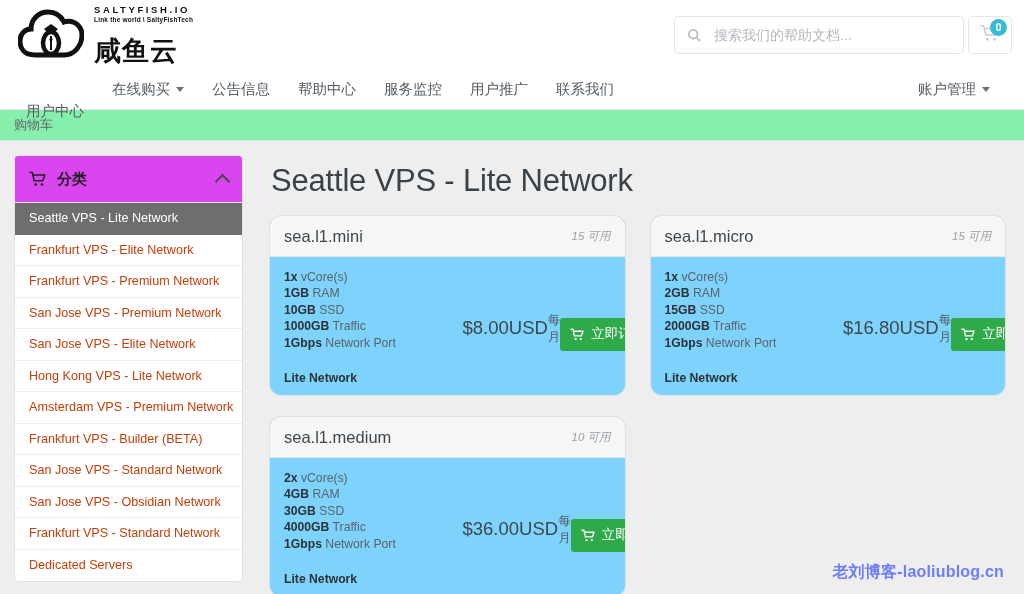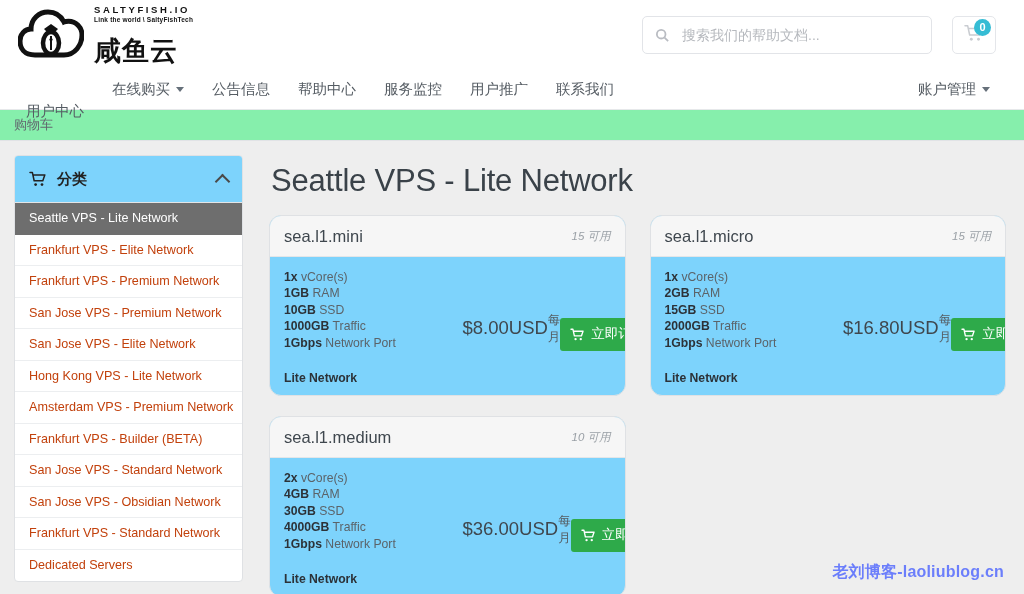--- a/index.html
+++ b/index.html
@@ -12,41 +12,41 @@
     font-family: "Liberation Sans", "DejaVu Sans", sans-serif;
     -webkit-font-smoothing: antialiased;
   }
 
   
   .header {
     background: #ffffff;
     height: 70px;
     display: flex;
     align-items: center;
-    padding: 0 28px 0 18px;
+    padding: 0 12px 0 18px;
     position: relative;
   }
   .logo-wrap { display: flex; align-items: center; gap: 10px; }
   .logo-mark { width: 66px; height: 52px; flex: none; }
   .logo-text { display: flex; flex-direction: column; justify-content: center; }
   .logo-en {
     font-size: 9.5px; letter-spacing: 2.6px; font-weight: 700;
     color: #111; line-height: 1.1; white-space: nowrap;
   }
   .logo-sub {
     font-size: 6.5px; letter-spacing: .2px; font-weight: 700;
     color: #111; line-height: 1.5; white-space: nowrap;
   }
   .logo-cn {
     font-size: 27px; font-weight: 700; color: #111;
     letter-spacing: 1px; line-height: 1.05; margin-top: 12px;
   }
 
   .header-right {
-    margin-left: auto; display: flex; align-items: center; gap: 20px;
+    margin-left: auto; display: flex; align-items: center; gap: 4px;
   }
   .search-box {
     width: 290px; height: 38px;
     border: 1px solid #e2e4e8; border-radius: 5px;
     background: #fff;
     display: flex; align-items: center; padding: 0 12px;
   }
   .search-box .s-icon { color: #b9bcc2; display: flex; margin-right: 10px; }
   .search-input {
     border: none; outline: none; background: transparent;
@@ -120,21 +120,21 @@
     background: #fff;
     border: 1px solid #dfe1e4;
     border-radius: 4px;
     overflow: hidden;
     align-self: flex-start;
   }
   .sidebar-head {
     height: 47px;
     display: flex; align-items: center;
     padding: 0 14px;
-    background: #7dd3fc;
+    background: #d946ef;
     border-bottom: 1px solid #e3e5e7;
     cursor: pointer;
   }
   .sidebar-head .sh-icon { color: #222; margin-right: 10px; display: flex; }
   .sidebar-head .sh-title { font-size: 15px; font-weight: 700; color: #222; }
   .chevron-up {
     margin-left: auto;
     width: 11px; height: 11px;
     border-left: 2px solid #4a4a4a;
     border-top: 2px solid #4a4a4a;

